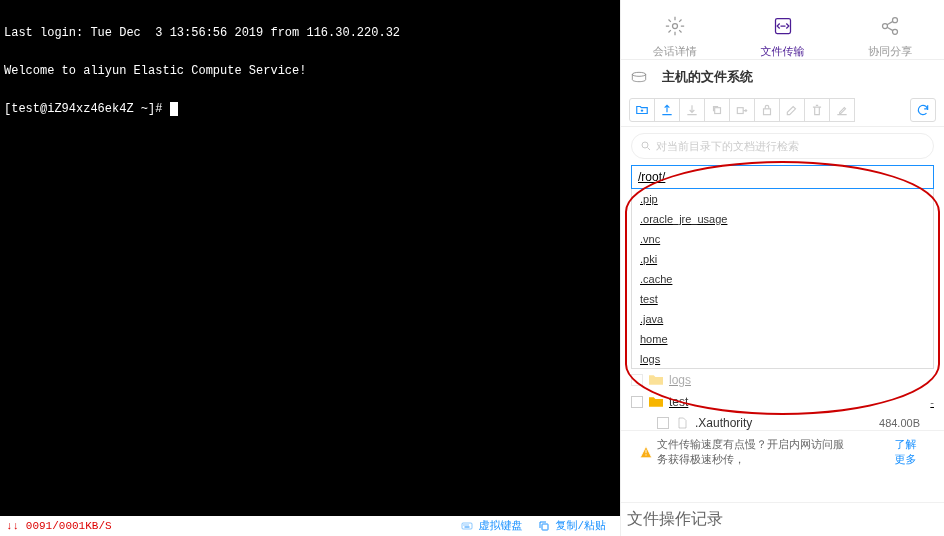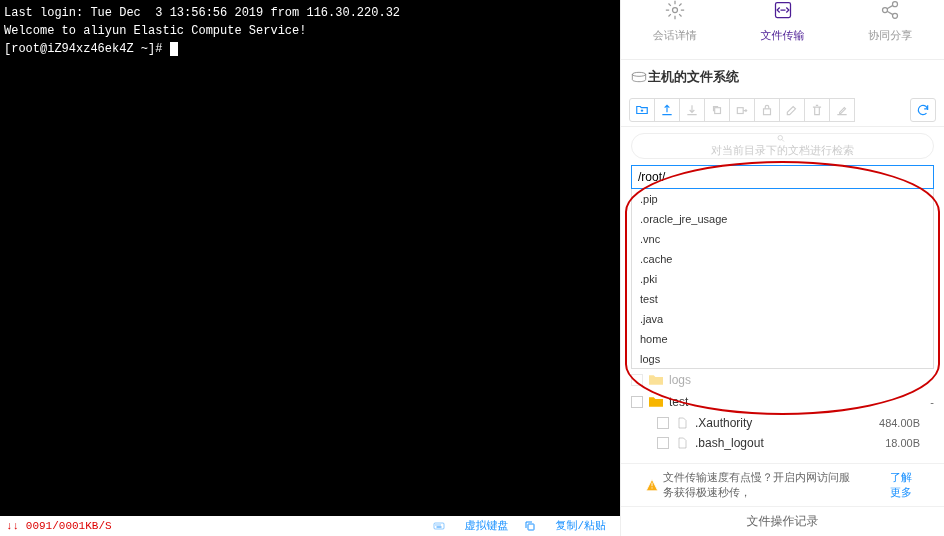--- a/index.html
+++ b/index.html
@@ -1,79 +1,79 @@
 <!DOCTYPE html>
 <html><head>
 <meta charset="utf-8">
 <style>
 * { margin: 0; padding: 0; box-sizing: border-box; }
 body { font-family: -apple-system, "Microsoft YaHei", sans-serif; font-size: 12px; overflow: hidden; }
 .app { display: flex; width: 944px; height: 536px; position: relative; }
 
 .terminal { width: 620px; height: 100%; background: #000; color: #fff; font-family: "Courier New", monospace; font-size: 12px; padding: 4px; line-height: 1.5; position: relative; }
-.terminal-line { white-space: pre; }
+.terminal-line { white-space: pre; margin-top: 20px; }
 .cursor { display: inline-block; width: 8px; height: 14px; background: #fff; vertical-align: middle; }
 .status-bar { position: absolute; bottom: 0; left: 0; right: 0; height: 20px; background: #fff; color: #d00; display: flex; align-items: center; padding: 8px 6px; font-size: 11px; }
 .status-sep { flex: 1; }
-.status-btn { color: #1890ff; margin: 0 8px; display: flex; align-items: center; gap: 19px; }
+.status-btn { color: #1890ff; margin: 0 8px; display: flex; align-items: center; gap: 5px; }
 .status-btn svg { width: 12px; height: 12px; }
 
 .side { width: 324px; height: 100%; background: #fff; display: flex; flex-direction: column; border-left: 1px solid #eee; }
 
 .tabs { display: flex; height: 60px; border-bottom: 1px solid #eee; }
-.tab { flex: 1; display: flex; flex-direction: column; align-items: center; justify-content: flex-start; gap: 8px; cursor: pointer; color: #999; }
+.tab { flex: 1; display: flex; flex-direction: column; align-items: center; justify-content: flex-end; gap: 8px; cursor: pointer; color: #999; }
 .tab.active { color: #4c1d95; }
 .tab svg { width: 20px; height: 20px; }
 .tab-label { font-size: 11px; }
 
-.section-title { display: flex; align-items: center; gap: 1px; padding: 8px 10px; font-size: 13px; font-weight: 600; color: #333; }
+.section-title { display: flex; align-items: center; gap: 15px; padding: 8px 10px; font-size: 13px; font-weight: 600; color: #333; }
 .section-title svg { width: 16px; height: 14px; color: #666; }
 
 .toolbar { display: flex; padding: 4px 8px; gap: 0; border-bottom: 1px solid #eee; }
 .tool-btn { width: 26px; height: 24px; display: flex; align-items: center; justify-content: center; border: 1px solid #ddd; background: #fff; cursor: pointer; margin-left: -1px; }
 .tool-btn:first-child { margin-left: 0; border-radius: 3px 0 0 3px; }
 .tool-btn svg { width: 14px; height: 14px; color: #1890ff; }
 .tool-btn.disabled svg { color: #ccc; }
 .tool-btn.refresh { margin-left: auto; border-radius: 3px; }
 
-.search-box { margin: 6px 10px 4px; height: 26px; border: 1px solid #eee; border-radius: 13px; display: flex; align-items: center; padding: 0 8px; color: #ccc; font-size: 11px; flex-direction: column; }
+.search-box { margin: 6px 10px 4px; height: 26px; border: 1px solid #eee; border-radius: 13px; display: flex; align-items: center; padding: 0 8px; color: #ccc; font-size: 11px; }
 .search-box svg { width: 12px; height: 12px; margin-right: 4px; }
 
-.highlight-area { position: relative; margin: 0 6px; }
+.highlight-area { position: relative; margin: 0 6px; text-decoration: underline; }
 .highlight-oval { position: absolute; inset: -2px -2px -2px -2px; border: 2px solid #c00; border-radius: 50% / 20%; pointer-events: none; z-index: 20; }
 
 .path-input { margin: 2px 4px 0; height: 24px; border: 1px solid #1890ff; padding: 0 6px; font-size: 12px; display: flex; align-items: center; background: #fff; position: relative; z-index: 10; }
 
 .dropdown { margin: 0 4px; border: 1px solid #ddd; border-top: none; background: #fff; max-height: 180px; overflow-y: auto; position: relative; z-index: 10; }
 .dropdown-item { padding: 4px 8px; font-size: 11px; color: #333; cursor: pointer; }
 
 .file-list { flex: 1; overflow: hidden; padding: 0 24px; margin-left: 12px; }
 .file-row { display: flex; align-items: center; height: 20px; font-size: 12px; color: #333; }
 .file-row.folder-row { height: 22px; }
 .chk { width: 12px; height: 12px; border: 1px solid #ccc; margin-right: 6px; flex-shrink: 0; }
 .folder-icon, .file-icon { width: 14px; height: 12px; margin-right: 6px; flex-shrink: 0; }
 .folder-icon { fill: #f7b500; }
 .file-icon { fill: none; stroke: #999; stroke-width: 1; }
 .file-name { flex: 1; }
 .file-size { color: #666; font-size: 11px; }
 
-.tip-bar { padding: 6px 24px; font-size: 11px; color: #666; display: flex; align-items: center; gap: 4px; border-top: 1px solid #f0f0f0; }
+.tip-bar { padding: 6px 18px; font-size: 11px; color: #666; display: flex; align-items: center; gap: 4px; border-top: 1px solid #f0f0f0; }
 .tip-bar svg { width: 14px; height: 14px; color: #faad14; flex-shrink: 0; }
 .tip-link { color: #1890ff; margin-left: 36px; }
 
-.footer-label { text-align: center; padding: 6px; font-size: 12px; color: #666; border-top: 1px solid #f0f0f0; }
+.footer-label { text-align: left; padding: 6px; font-size: 16px; color: #666; border-top: 1px solid #f0f0f0; margin-top: 29px; }
 </style>
 </head>
 <body>
 
 <div class="app">
   <div class="terminal">
     <div class="terminal-line">Last login: Tue Dec  3 13:56:56 2019 from 116.30.220.32</div>
     <div class="terminal-line">Welcome to aliyun Elastic Compute Service!</div>
-    <div class="terminal-line"><span>[root@iZ94xz46ek4Z ~]# </span><span class="cursor"></span></div>
+    <div class="terminal-line"><span>[test@iZ94xz46ek4Z ~]# </span><span class="cursor"></span></div>
     <div class="status-bar">
       <span>↓↓ 0091/0001KB/S</span>
       <span class="status-sep"></span>
       <span class="status-btn">
         <svg viewBox="0 0 24 24" fill="currentColor">
             <rect x="2" y="6" width="20" height="12" rx="2" fill="none" stroke="currentColor"></rect>
             <rect x="5" y="9" width="2" height="2"></rect>
             <rect x="9" y="9" width="2" height="2"></rect>
             <rect x="13" y="9" width="2" height="2"></rect>
             <rect x="7" y="13" width="10" height="2"></rect>
@@ -193,22 +193,22 @@
 
     <div class="highlight-area">
       <div class="highlight-oval"></div>
       <div class="path-input">
         <span>/root/</span>
       </div>
       <div class="dropdown">
         <div class="dropdown-item">.pip</div>
         <div class="dropdown-item">.oracle_jre_usage</div>
         <div class="dropdown-item">.vnc</div>
+        <div class="dropdown-item">.pki</div>
         <div class="dropdown-item">.cache</div>
-        <div class="dropdown-item">.pki</div>
         <div class="dropdown-item">test</div>
         <div class="dropdown-item">.java</div>
         <div class="dropdown-item">home</div>
         <div class="dropdown-item">logs</div>
 
       </div>
       <div class="file-row folder-row" style="padding:0 4px;opacity:.4">
         <div class="chk"></div>
         <svg class="folder-icon" viewBox="0 0 24 20">
             <path d="M0 2h8l3 3h13v13H0z"></path>

